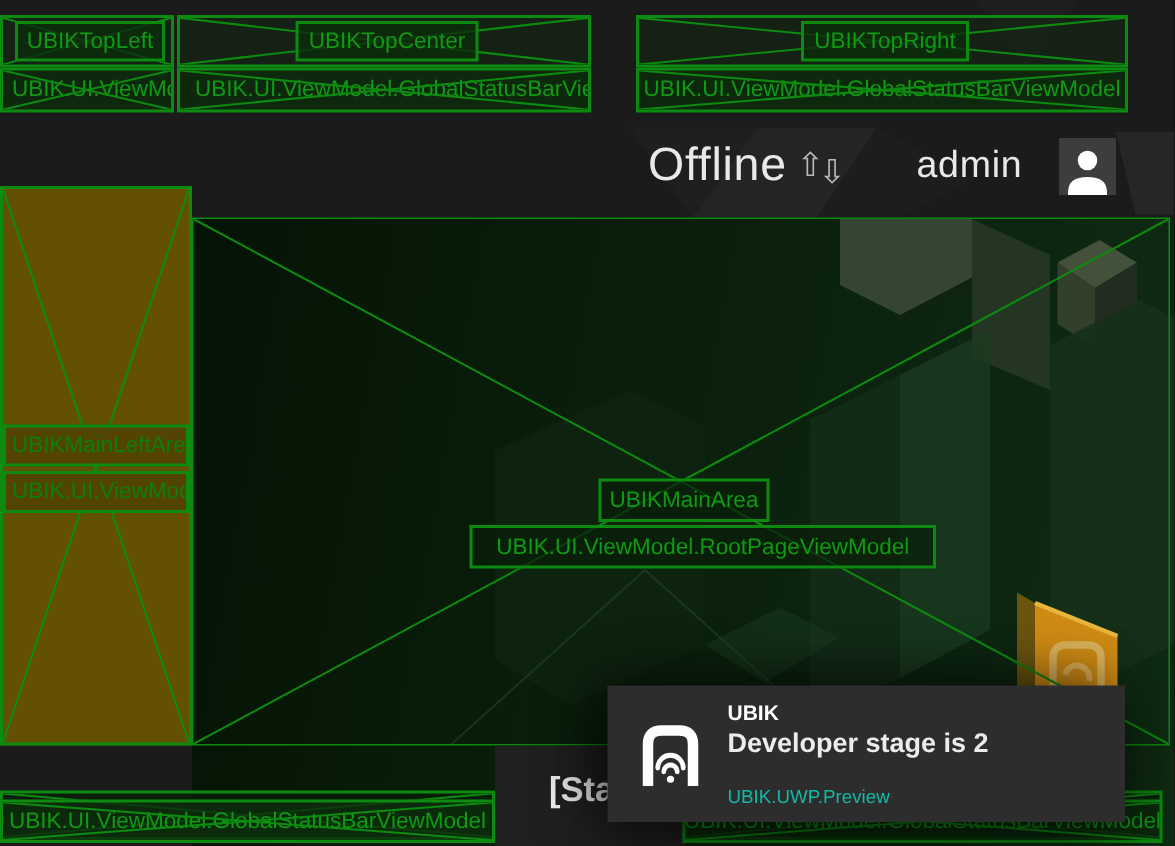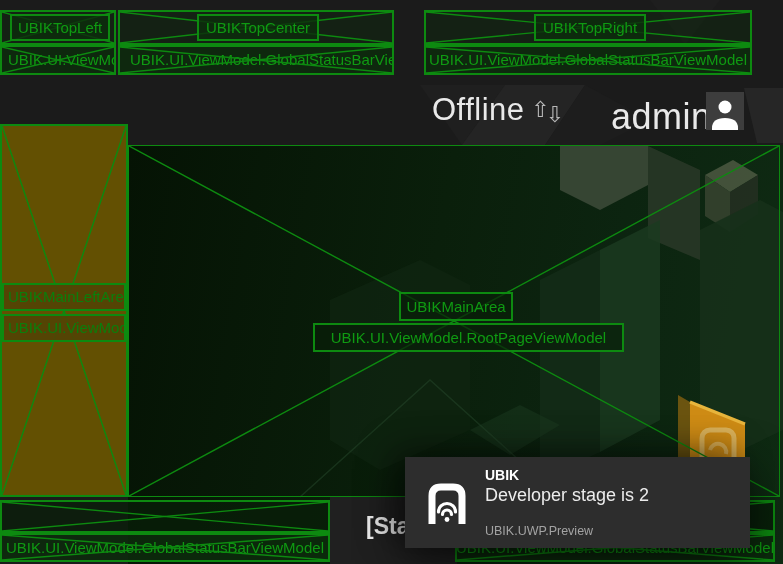--- a/index.html
+++ b/index.html
@@ -20,48 +20,48 @@
   .chip {
     position:absolute; border:2px solid #0d8a10;
     background:rgba(12,44,12,0.82);
     color:#0f9a12; font-size:15px; line-height:24px;
     white-space:nowrap; overflow:hidden;
     display:flex; align-items:center;
   }
   .chip.center { justify-content:center; text-align:center; }
   .chip.onOrange { background:rgba(82,66,5,0.88); color:#0b7f0c; }
   .fillDark   { background:rgba(13,40,13,0.50); }
-  .fillDarker { background:rgba(9,30,9,0.72); }
+  .fillDarker { background:rgba(9,30,9,0.72);margin-top:27px; }
 
   
   .hdr-text { position:absolute; color:#e9e9e9; font-weight:300; letter-spacing:0.5px; }
   #offline-label { left:432px; top:92px; font-size:31px; }
-  #admin-label   { left:611px; top:96px; font-size:36px; }
+  #admin-label   { left:611px; top:96px; font-size:25px; }
   #sync-arrows { position:absolute; left:531px; top:97px; color:#b8b8b8; font-size:22px; cursor:pointer; }
   #sync-arrows .dn { position:relative; top:5px; left:-4px; }
   #avatar {
     position:absolute; left:706px; top:92px; width:38px; height:38px;
     background:#3d3d3d; display:flex; align-items:flex-end; justify-content:center;
     cursor:pointer;
   }
 
   
   #status-panel { position:absolute; left:330px; top:497px; width:127px; height:67px; background:#202020; }
   #status-text { position:absolute; left:36px; top:16px; color:#f0f0f0; font-size:23px; font-weight:700; }
   #toast {
     position:absolute; left:405px; top:457px; width:345px; height:91px;
     background:#2d2d2d; z-index:50; cursor:pointer;
     box-shadow:0 12px 45px rgba(0,0,0,0.65), -14px -8px 35px rgba(0,0,0,0.35);
     display:flex; align-items:center;
   }
   #toast-icon { margin-left:20px; width:44px; height:46px; flex:0 0 auto; }
   #toast-body { margin-left:16px; overflow:hidden; }
   #toast-title { color:#ffffff; font-size:14px; font-weight:700; line-height:18px; }
-  #toast-msg   { color:#ececec; font-size:18px; font-weight:400; line-height:23px; }
-  #toast-src   { color:#a3a3a3; font-size:12.5px; line-height:17px; margin-top:16px; }
+  #toast-msg   { color:#ececec; font-size:18px; font-weight:700; line-height:23px; }
+  #toast-src   { color:#14b8a6; font-size:12.5px; line-height:17px; margin-top:16px; }
 </style>
 </head>
 <body>
 
 <div id="stage">
 
   <svg class="fill" style="height:145px;">
     <polygon points="420,85 505,85 462,145" fill="#1f1f1f"></polygon>
     <polygon points="505,85 585,85 545,145 462,145" fill="#242424"></polygon>
     <polygon points="585,85 650,120 600,145 545,145" fill="#1d1d1d"></polygon>

